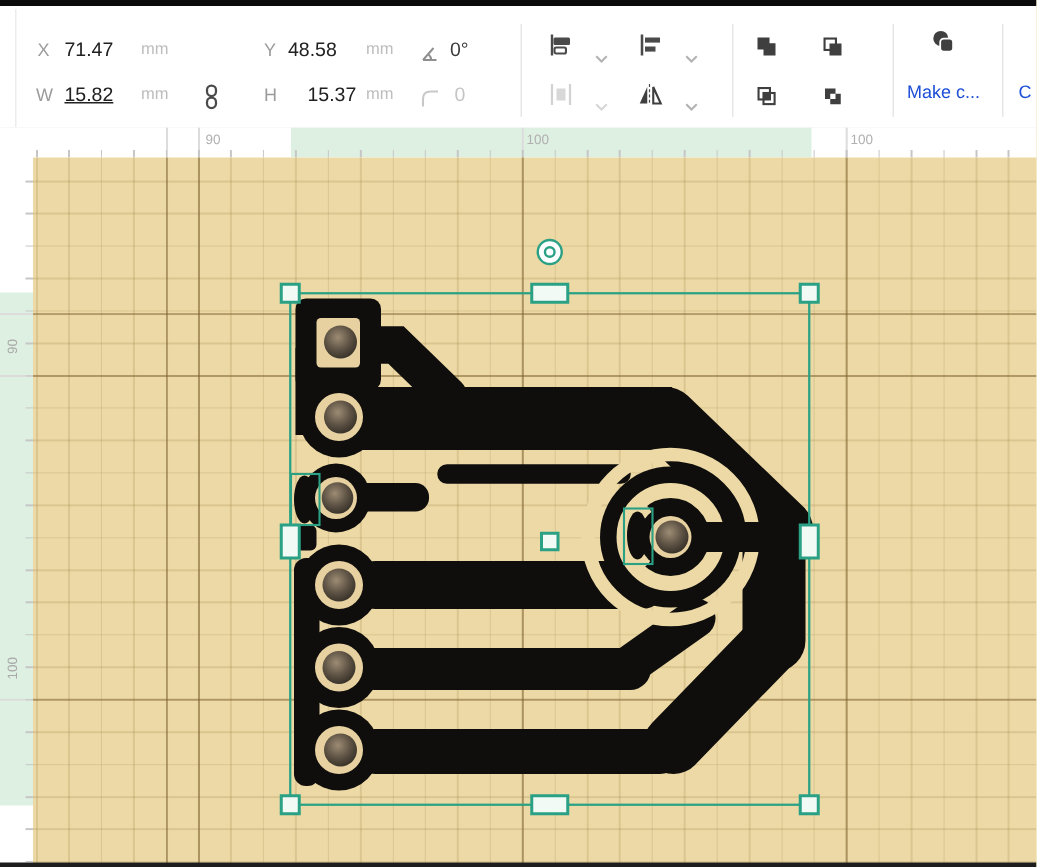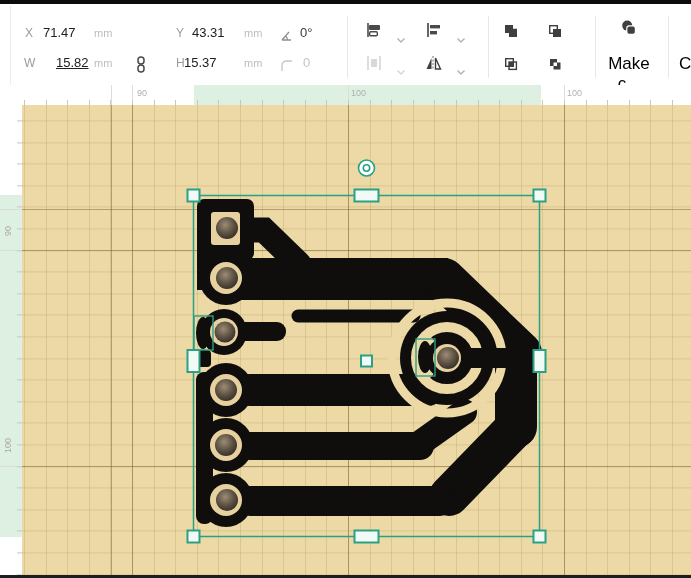--- a/index.html
+++ b/index.html
@@ -9,21 +9,21 @@
 
   
   .top-black{left:0;top:0;width:691px;height:4px;background:#0b0b0b;}
   .toolbar{left:0;top:4px;width:691px;height:81px;background:#ffffff;border-bottom:1px solid #e3e3e3;}
   .tb-vline{top:4px;width:1px;background:#ececec;}
   .fld-label{font-size:12px;color:#9b9b9b;}
   .fld-value{font-size:13px;color:#212121;}
   .fld-unit{font-size:11px;color:#bdbdbd;}
   .fld-dark{font-size:13px;color:#3a3a3a;}
   .fld-dis{font-size:13px;color:#c4c4c4;}
-  .tb-label{font-size:17px;color:#000000;}
+  .tb-label{font-size:12px;color:#1d4ed8;}
   .divider{position:absolute;top:12px;height:62px;width:1px;background:#e7e7e7;}
   .icon-btn{position:absolute;width:20px;height:20px;display:flex;align-items:center;justify-content:center;cursor:pointer;}
   .chev{position:absolute;width:10px;height:8px;}
 
   
   .ruler-top{left:22px;top:85px;width:669px;height:20px;background:#fff;overflow:hidden;}
   .ruler-top .majors{position:absolute;inset:0;
      background-image:repeating-linear-gradient(90deg,#dcdcdc 0 1px,transparent 1px 216px);
      background-position:110px 0;}
   .ruler-top .ticks{position:absolute;left:0;bottom:0;width:100%;height:5px;
@@ -58,40 +58,40 @@
 <body>
 
 <div class="abs top-black"></div>
 <div class="abs toolbar">
   <div class="abs tb-vline" style="left:10px;top:2px;height:79px;"></div>
 
   <span class="abs fld-label" style="left:25px;top:22px;">X</span>
   <span class="abs fld-value" style="left:43px;top:21px;">71.47</span>
   <span class="abs fld-unit" style="left:94px;top:23px;">mm</span>
   <span class="abs fld-label" style="left:176px;top:22px;">Y</span>
-  <span class="abs fld-value" style="left:192px;top:21px;">43.31</span>
+  <span class="abs fld-value" style="left:192px;top:21px;">48.58</span>
   <span class="abs fld-unit" style="left:244px;top:23px;">mm</span>
   <span class="abs icon-btn" style="left:276px;top:21px;">
     <svg width="15" height="15" viewBox="0 0 15 15">
         <path d="M3,12 H12 M3,12 L10,4 M8.5,12 A5.5,5.5 0 0 0 6.8,8.3" fill="none" stroke="#8f8f8f" stroke-width="1.3"></path>
       </svg>
   </span>
   <span class="abs fld-dark" style="left:300px;top:21px;">0°</span>
 
   <span class="abs fld-label" style="left:24px;top:52px;">W</span>
-  <span class="abs fld-value" style="left:56px;top:51px;text-decoration:underline;">15.82</span>
+  <span class="abs fld-value" style="left:43px;top:51px;text-decoration:underline;">15.82</span>
   <span class="abs fld-unit" style="left:94px;top:53px;">mm</span>
   <span class="abs icon-btn" style="left:131px;top:50px;">
     <svg width="12" height="17" viewBox="0 0 12 17">
         <rect x="3" y="1" width="6" height="7" rx="3" fill="none" stroke="#4a4a4a" stroke-width="1.5"></rect>
         <rect x="3" y="9" width="6" height="7" rx="3" fill="none" stroke="#4a4a4a" stroke-width="1.5"></rect>
       </svg>
   </span>
   <span class="abs fld-label" style="left:176px;top:52px;">H</span>
-  <span class="abs fld-value" style="left:184px;top:51px;">15.37</span>
+  <span class="abs fld-value" style="left:205px;top:51px;">15.37</span>
   <span class="abs fld-unit" style="left:244px;top:53px;">mm</span>
   <span class="abs icon-btn" style="left:276px;top:51px;">
     <svg width="15" height="15" viewBox="0 0 15 15">
         <path d="M3,13 V8 Q3,3 8,3 H13" fill="none" stroke="#c8c8c8" stroke-width="1.4"></path>
       </svg>
   </span>
   <span class="abs fld-dis" style="left:303px;top:51px;">0</span>
 
   <div class="divider" style="left:347px;"></div>
 

